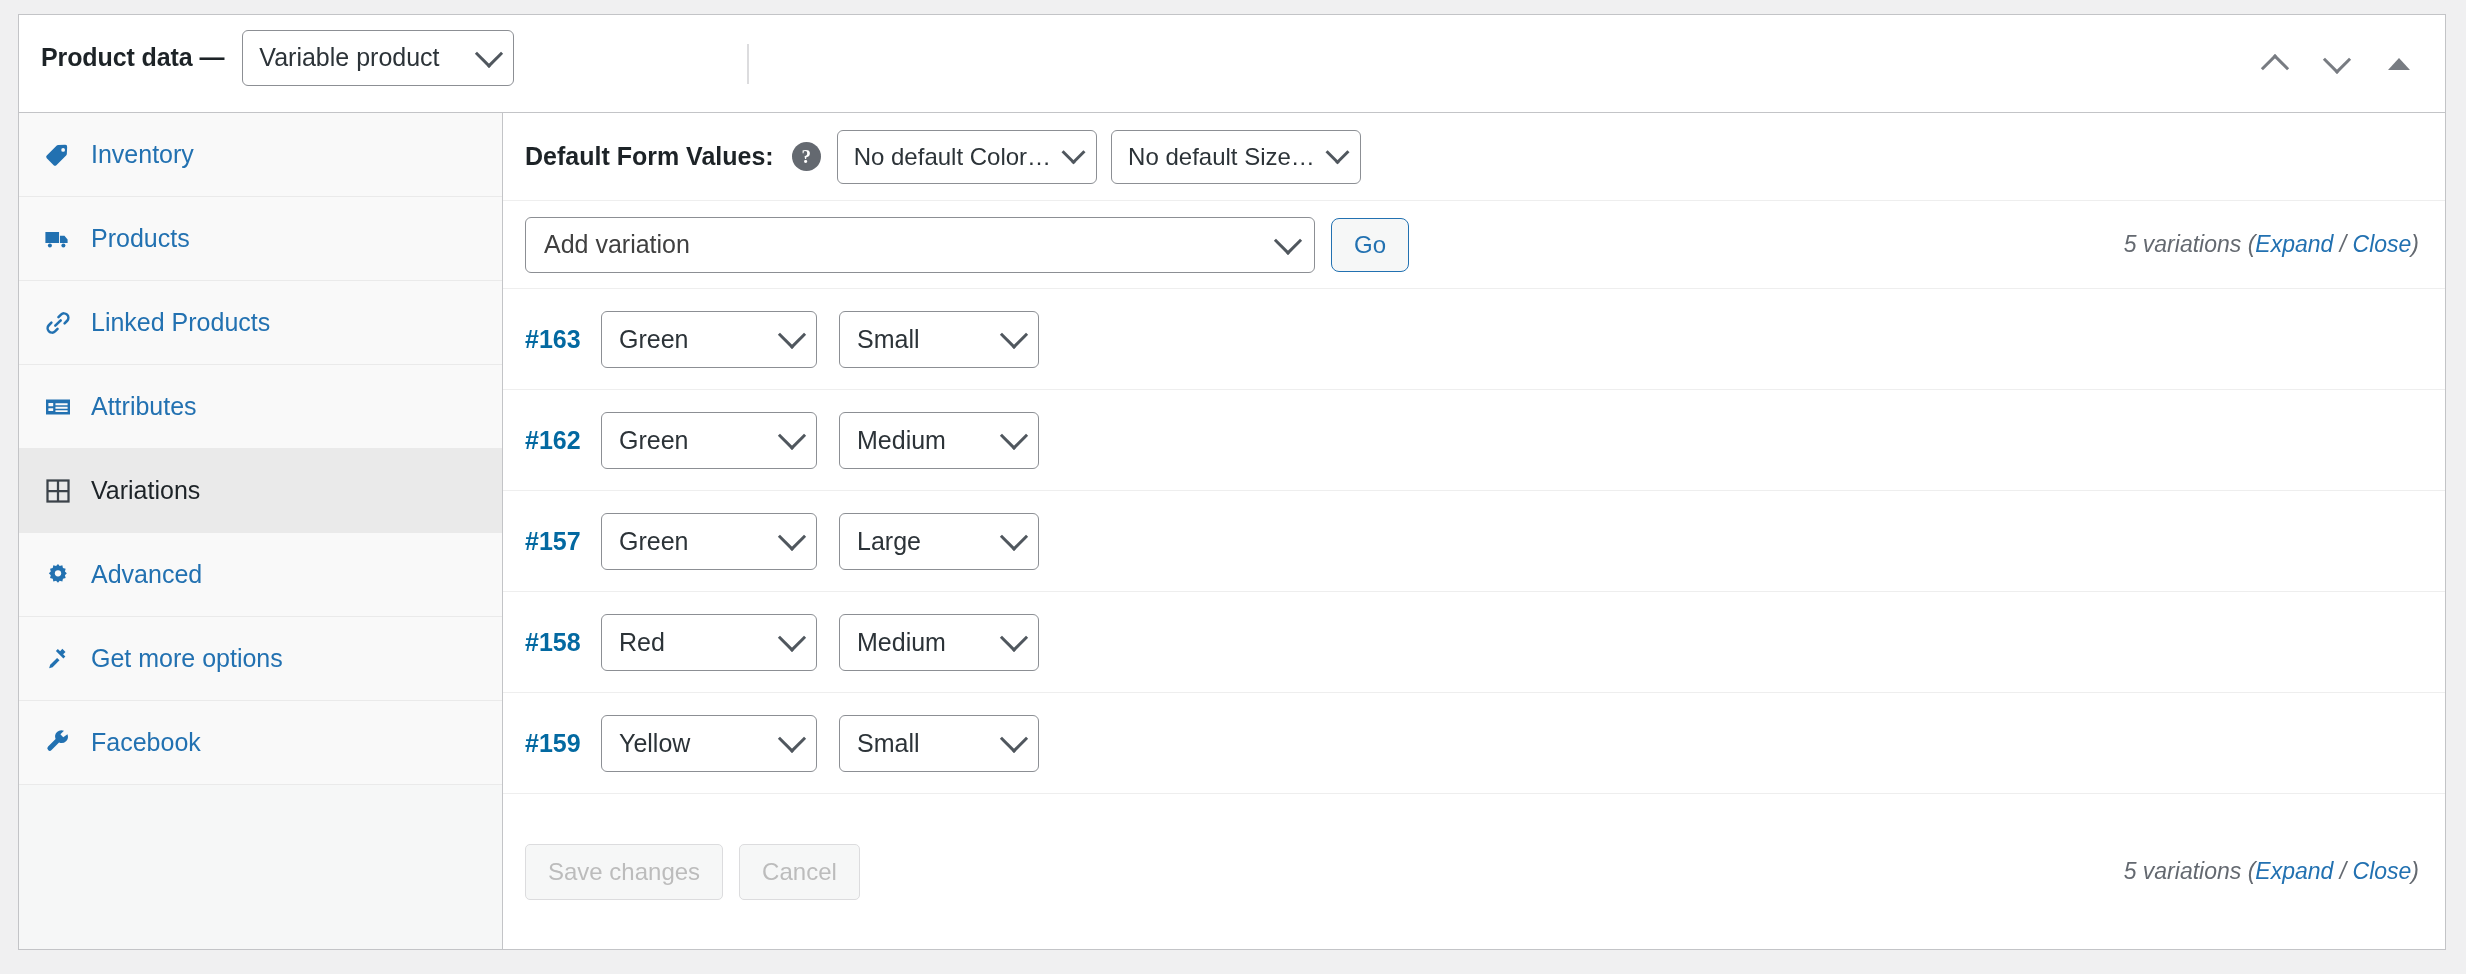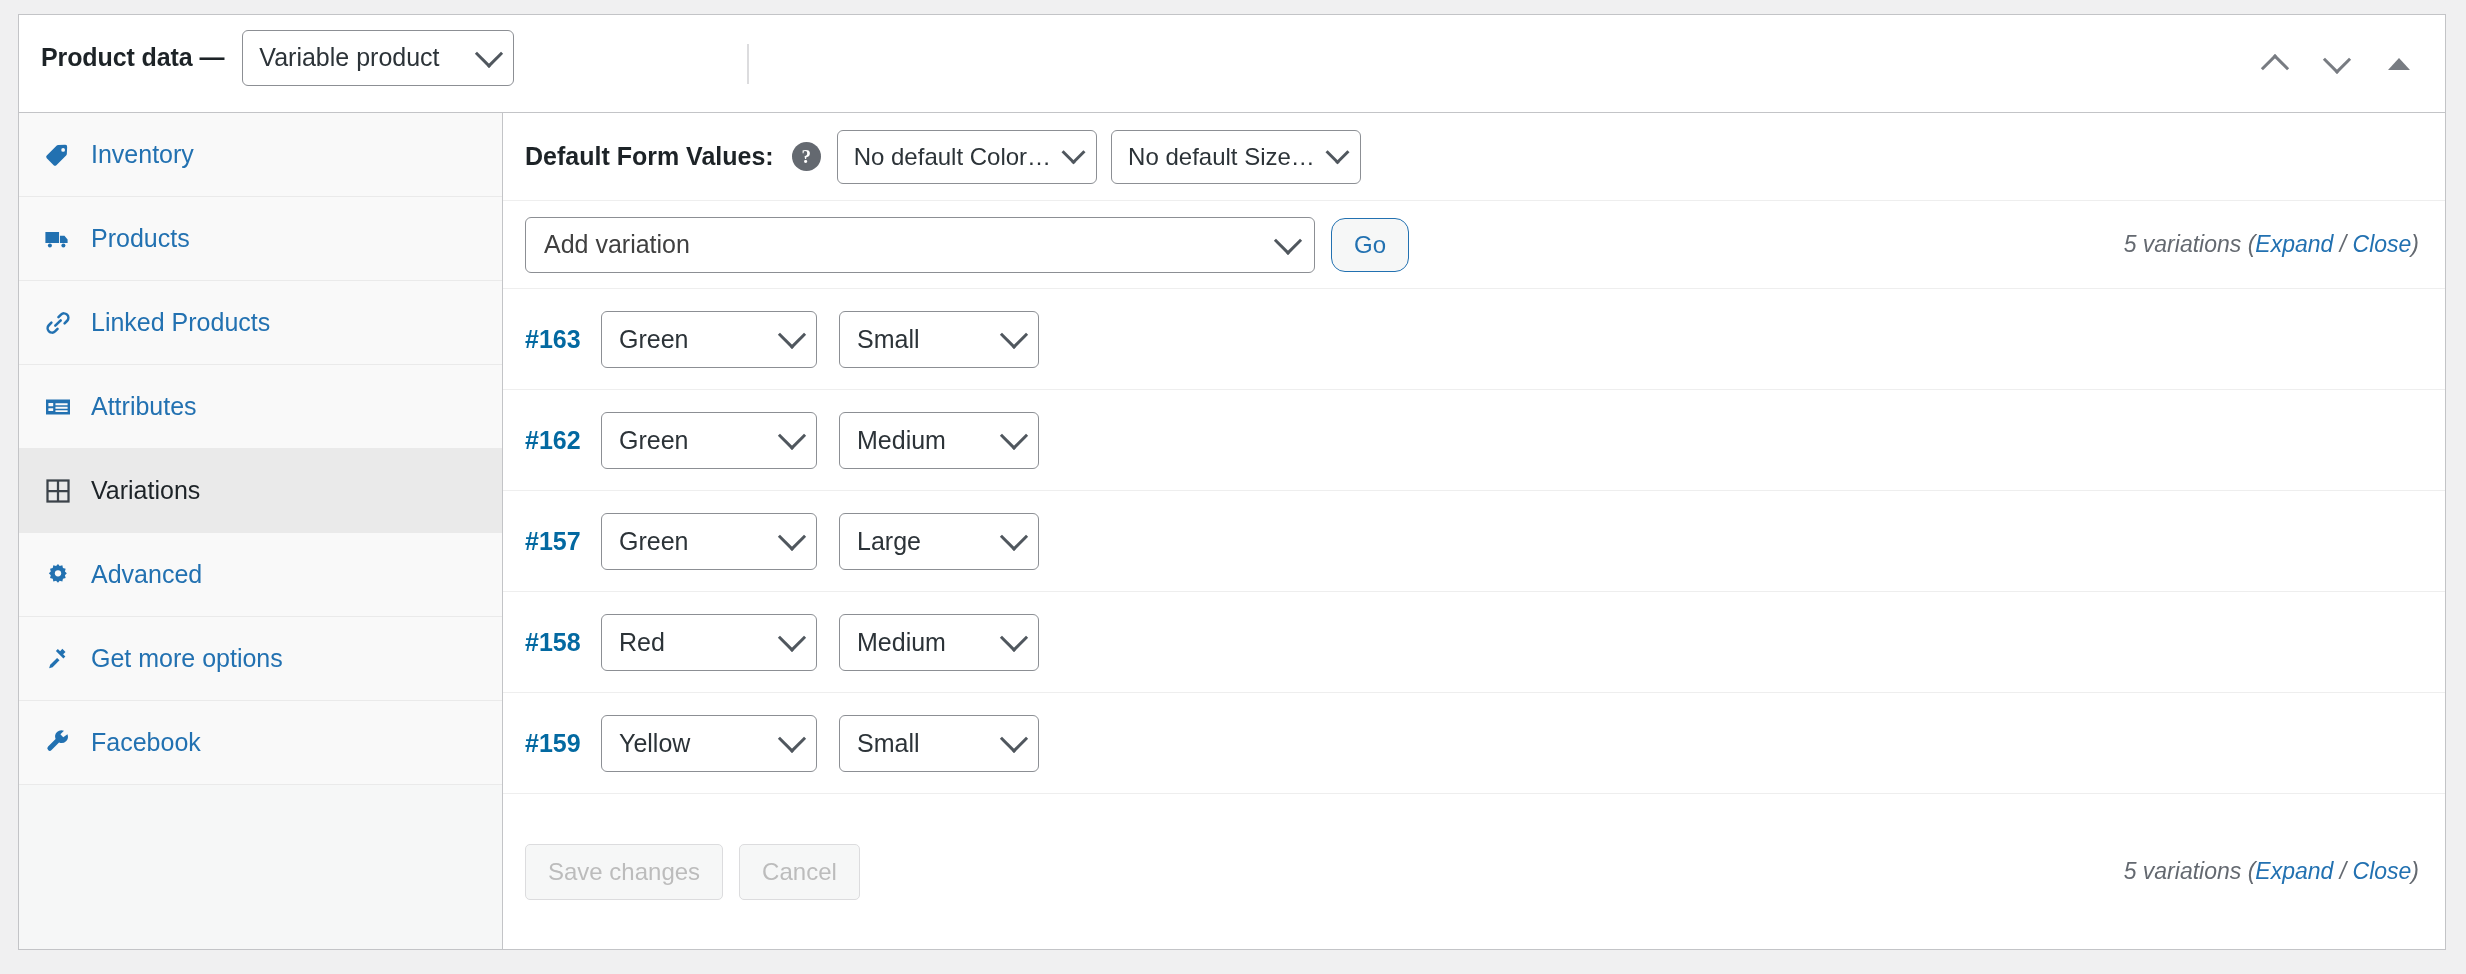--- a/index.html
+++ b/index.html
@@ -250,21 +250,21 @@
     color: #404040;
     cursor: pointer;
   }
   .addvar-select .lbl { flex: 1; }
   .go-btn {
     margin-left: 16px;
     height: 54px;
     min-width: 78px;
     box-sizing: border-box;
     border: 1px solid #2271b1;
-    border-radius: 14px;
+    border-radius: 8px;
     background: #f6f7f7;
     color: #2271b1;
     font-size: 24px;
     font-family: "Liberation Sans", sans-serif;
     display: flex;
     align-items: center;
     justify-content: center;
     padding: 16px 18px;
     cursor: pointer;
   }

